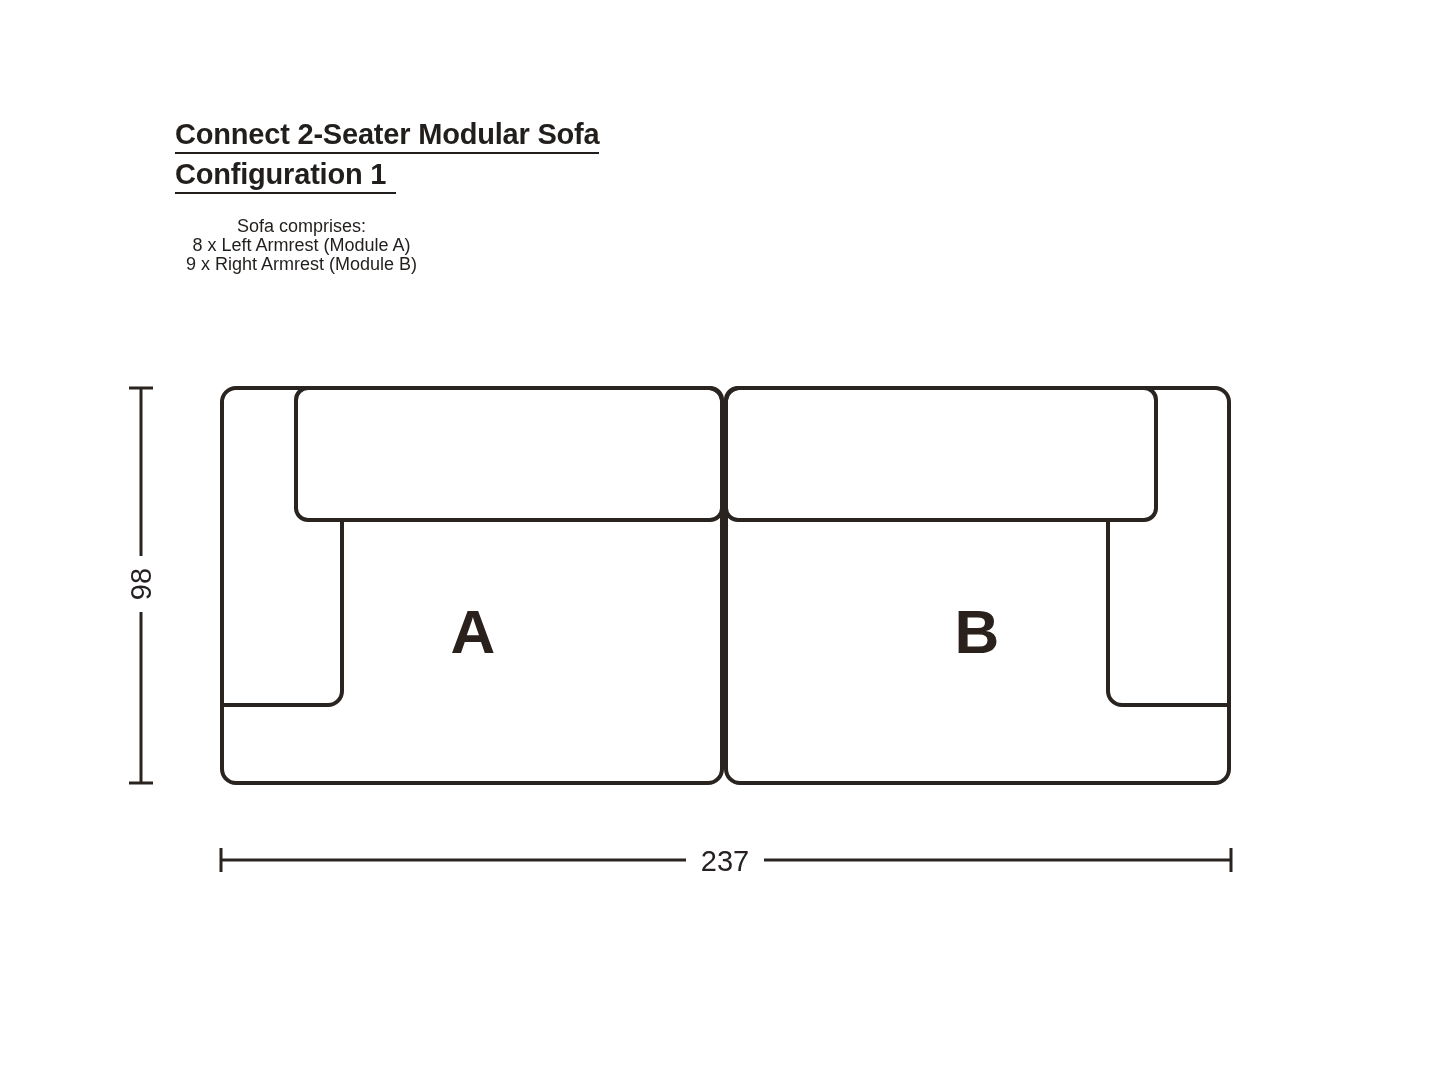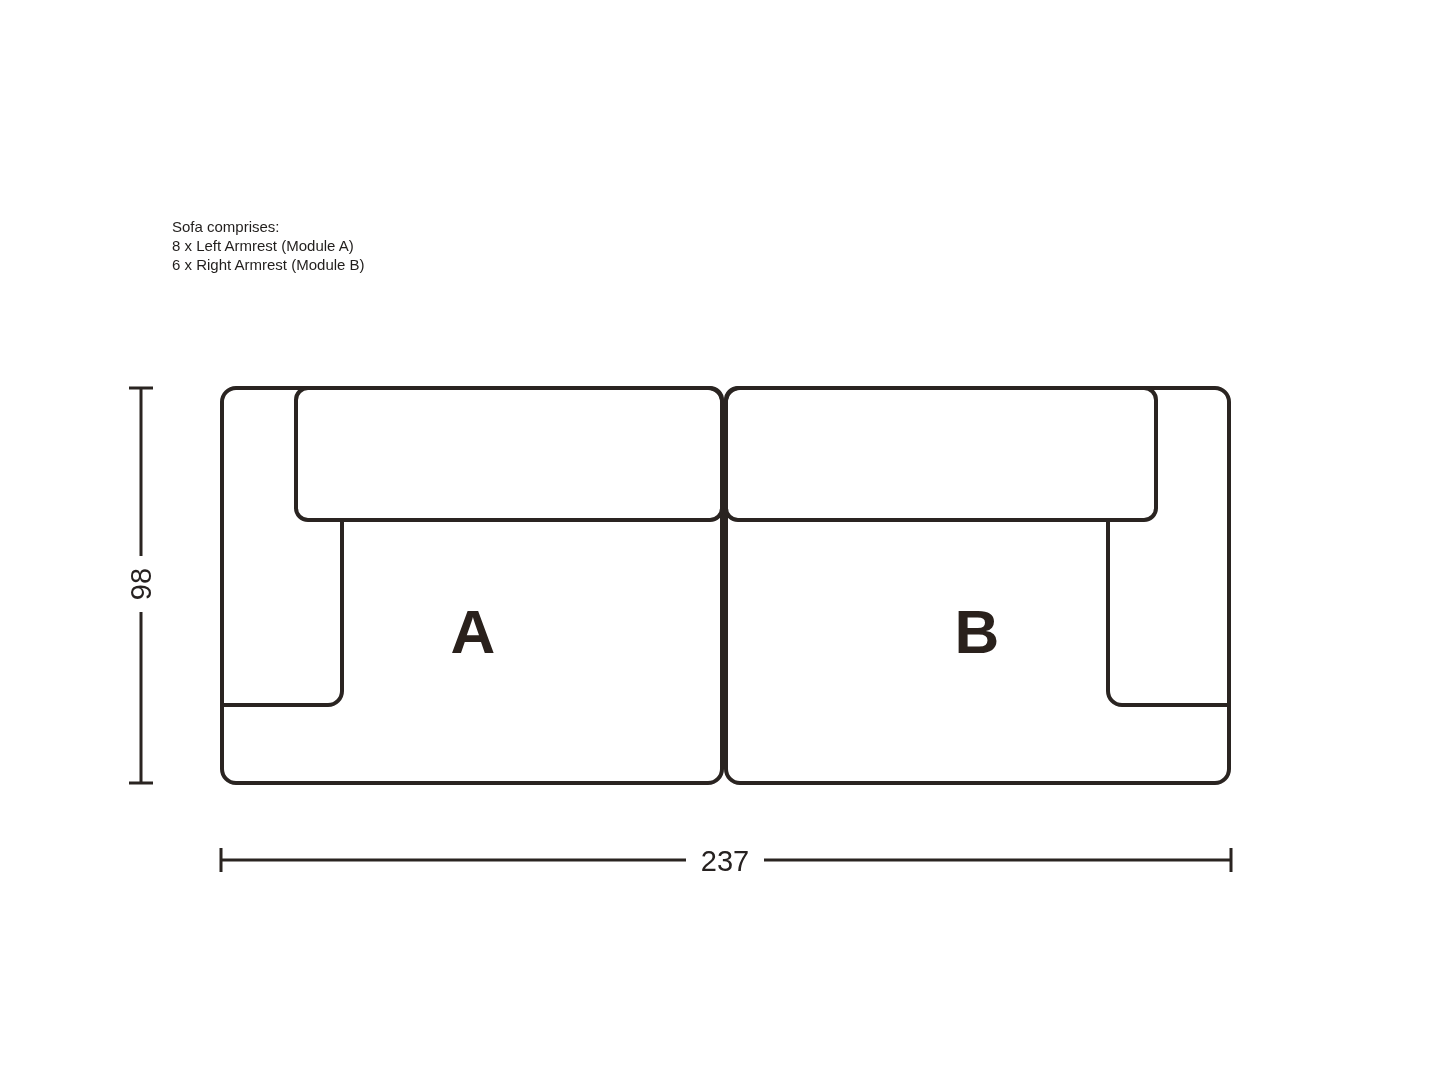--- a/index.html
+++ b/index.html
@@ -35,25 +35,26 @@
     margin-bottom: 5px;
     white-space: nowrap;
   }
   .title-line.line2 {
     padding-right: 10px;
   }
 
   
   .comprises {
     position: absolute;
-    left: 172px;
+    left: 186px;
     top: 217px;
-    font-size: 15px;
+    font-size: 18px;
     line-height: 19px;
     color: #211e1c;
+    text-align: center;
   }
 
   
   .diagram {
     position: absolute;
     inset: 0;
   }
   .diagram svg {
     position: absolute;
     left: 0;
@@ -84,25 +85,29 @@
     transform: translate(-50%, -50%);
   }
   .module-label.a { left: 473px; top: 631px; }
   .module-label.b { left: 977px; top: 631px; }
 </style>
 </head>
 <body>
 
 <div class="canvas">
 
+  <header class="title-block">
+    <div class="title-line">Connect 2-Seater Modular Sofa</div>
+    <div class="title-line line2">Configuration 1</div>
+  </header>
 
   <section class="comprises">
     <div>Sofa comprises:</div>
     <div>8 x Left Armrest (Module A)</div>
-    <div>6 x Right Armrest (Module B)</div>
+    <div>9 x Right Armrest (Module B)</div>
   </section>
 
   <div class="diagram">
     <svg width="1445" height="1087" viewBox="0 0 1445 1087">
       <g fill="none" stroke="#2a2421" stroke-linecap="butt">
 
         <g stroke-width="4">
           <rect x="222" y="388" width="500" height="395" rx="14"></rect>
           <rect x="726" y="388" width="503" height="395" rx="14"></rect>
           <rect x="296" y="388" width="426" height="132" rx="12"></rect>

